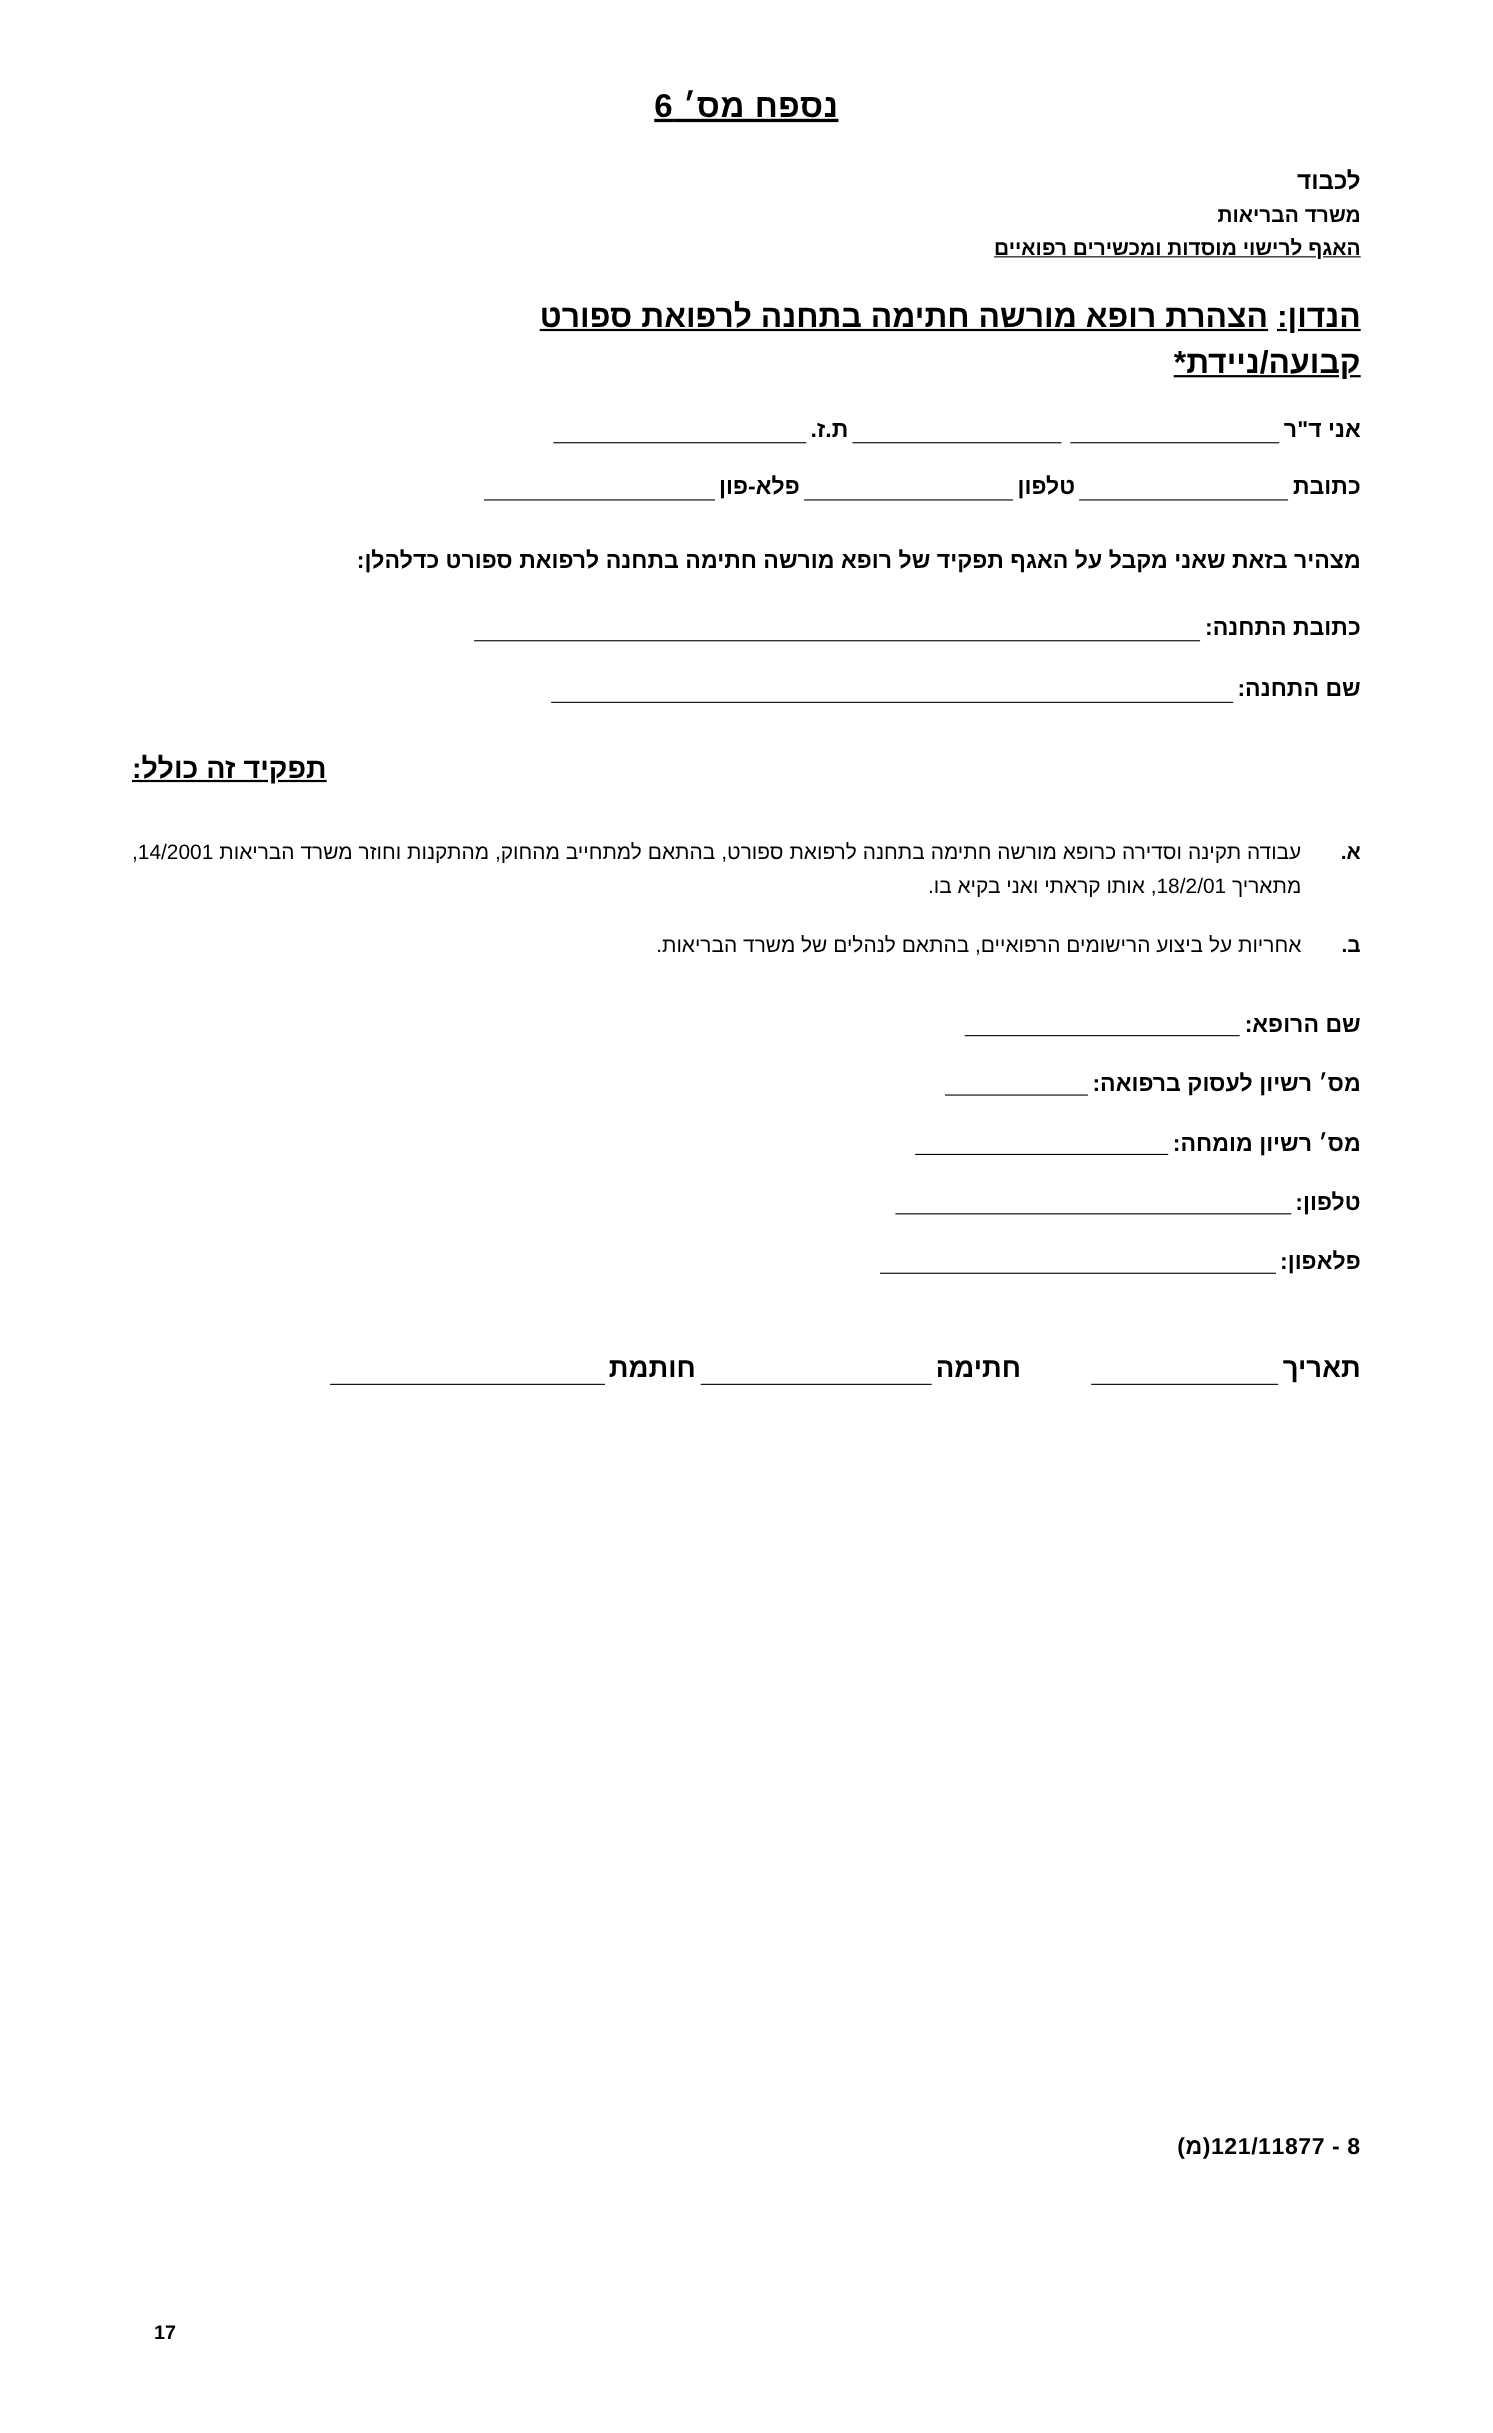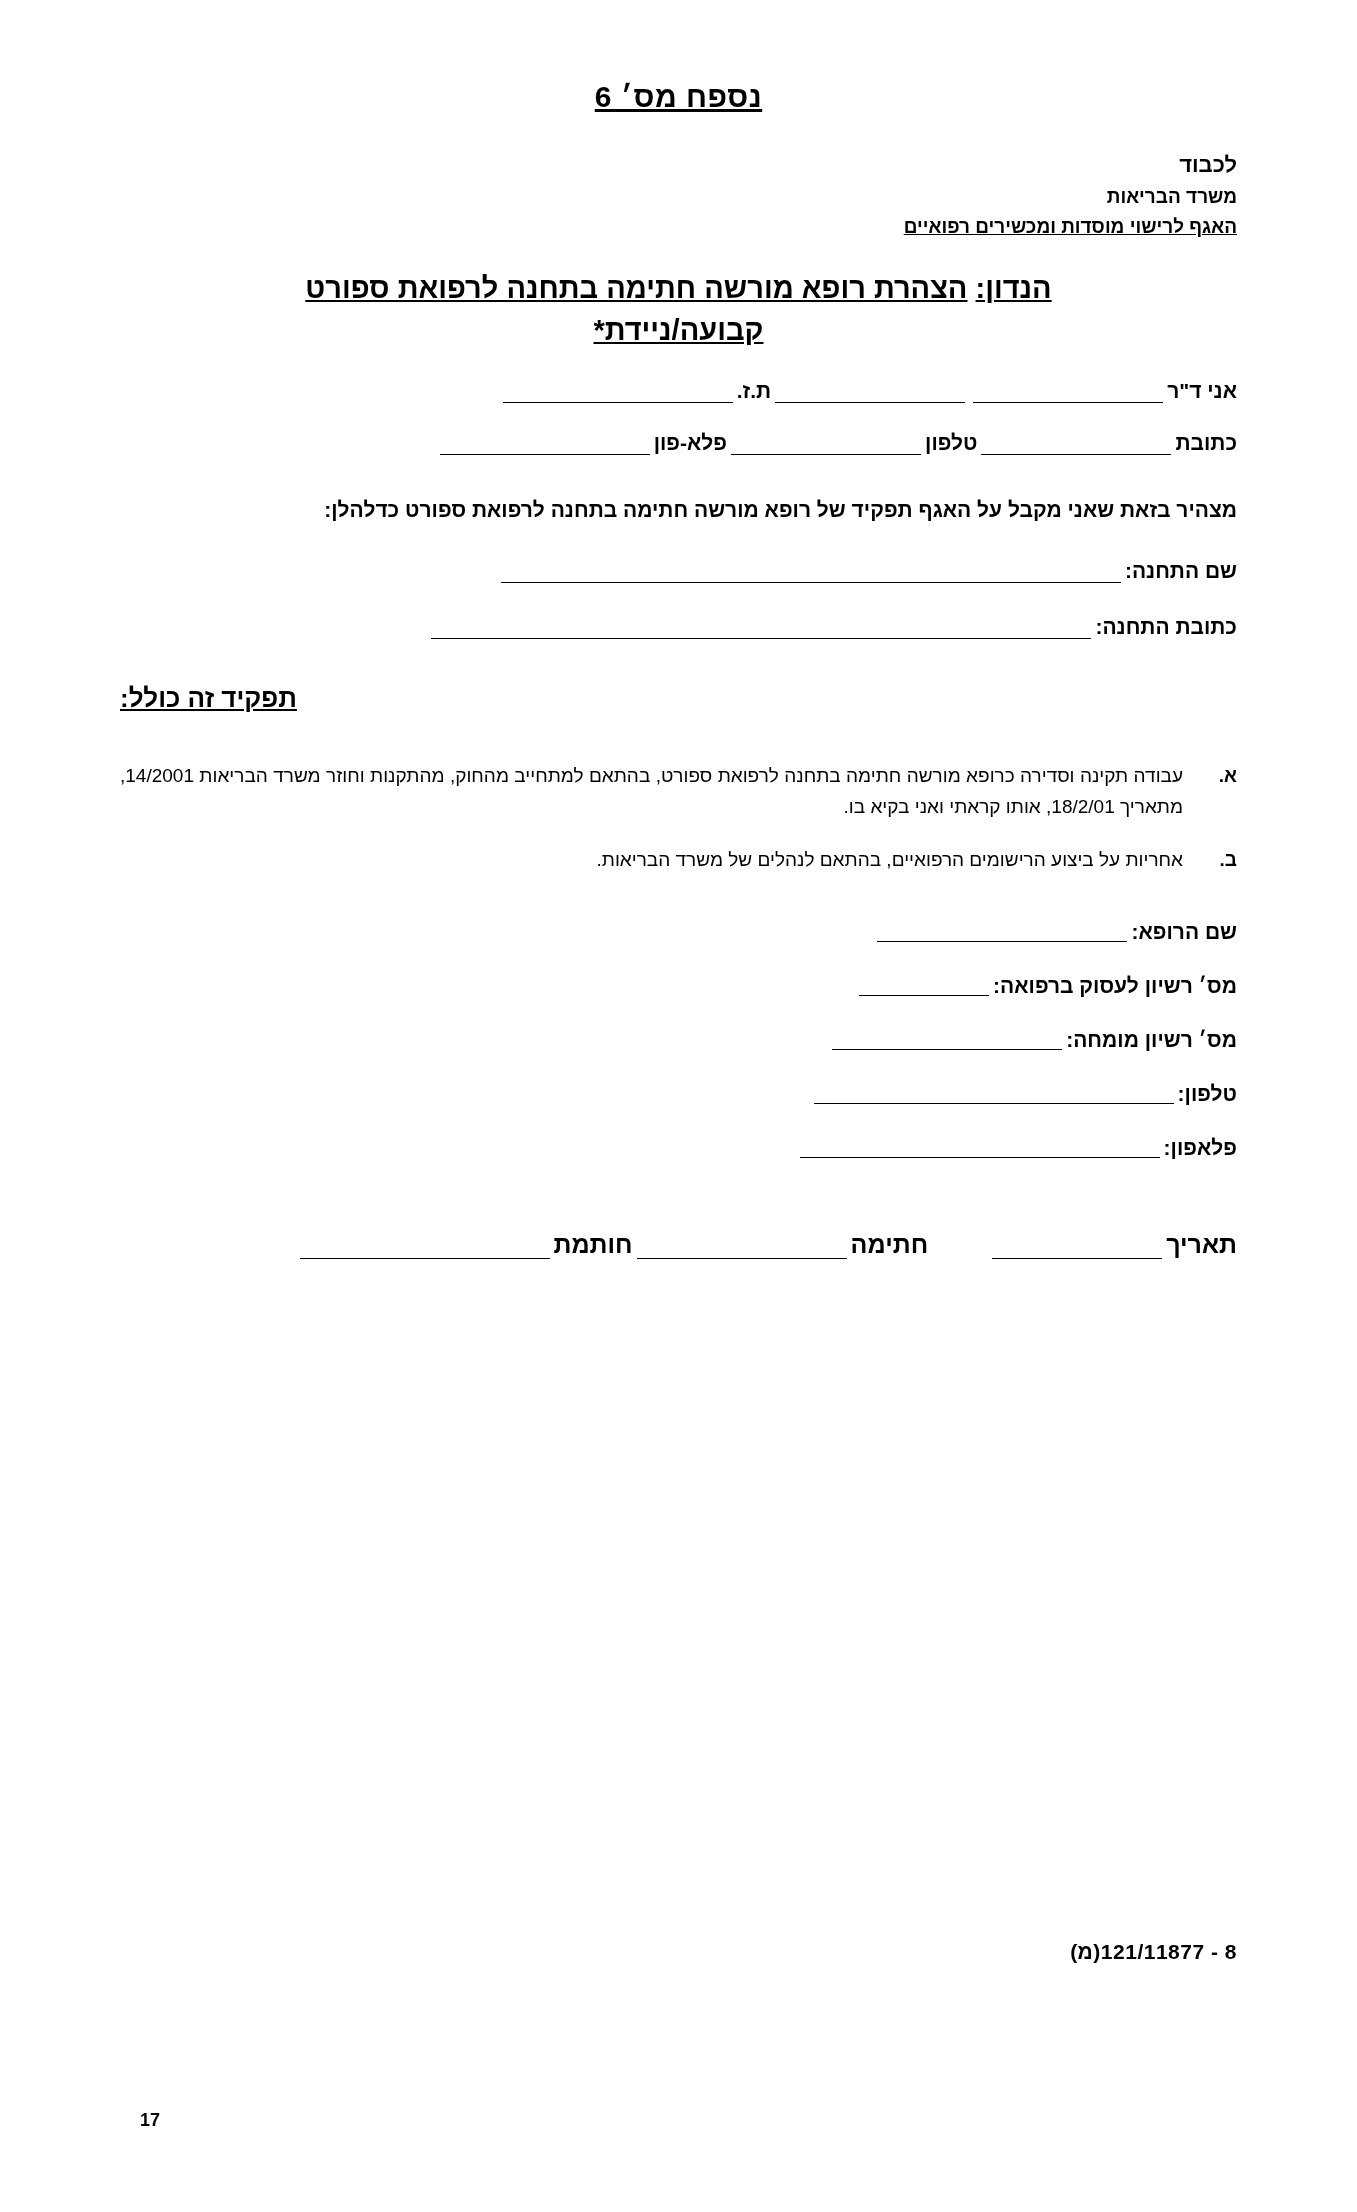--- a/index.html
+++ b/index.html
@@ -44,21 +44,21 @@
     font-size: 19px;
     font-weight: bold;
   }
   .addressee .l3 {
     font-size: 19px;
     font-weight: bold;
     text-decoration: underline;
   }
   .subject {
     margin-top: 26px;
-    text-align: center;
+    text-align: right;
     font-size: 29px;
     font-weight: bold;
     line-height: 1.45;
   }
   .subject .subject-label {
     text-decoration: underline;
   }
   .subject .subject-text {
     text-decoration: underline;
   }
@@ -202,27 +202,27 @@
     <span class="blank w190"></span>
     <span class="lbl">טלפון</span>
     <span class="blank w190"></span>
     <span class="lbl">פלא-פון</span>
     <span class="blank w210"></span>
   </div>
 
   <div class="declaration">מצהיר בזאת שאני מקבל על האגף תפקיד של רופא מורשה חתימה בתחנה לרפואת ספורט כדלהלן:</div>
 
   <div class="station-row">
+    <span class="lbl">כתובת התחנה:</span>
+    <span class="blank w660"></span>
+  </div>
+
+  <div class="station-row">
     <span class="lbl">שם התחנה:</span>
     <span class="blank w620"></span>
-  </div>
-
-  <div class="station-row">
-    <span class="lbl">כתובת התחנה:</span>
-    <span class="blank w660"></span>
   </div>
 
   <div class="role-heading">
     <span>תפקיד זה כולל:</span>
   </div>
 
   <div class="duties">
     <div class="duty">
       <div class="marker">א.</div>
       <div class="body">עבודה תקינה וסדירה כרופא מורשה חתימה בתחנה לרפואת ספורט, בהתאם למתחייב מהחוק, מהתקנות וחוזר משרד הבריאות 14/2001, מתאריך 18/2/01, אותו קראתי ואני בקיא בו.</div>

